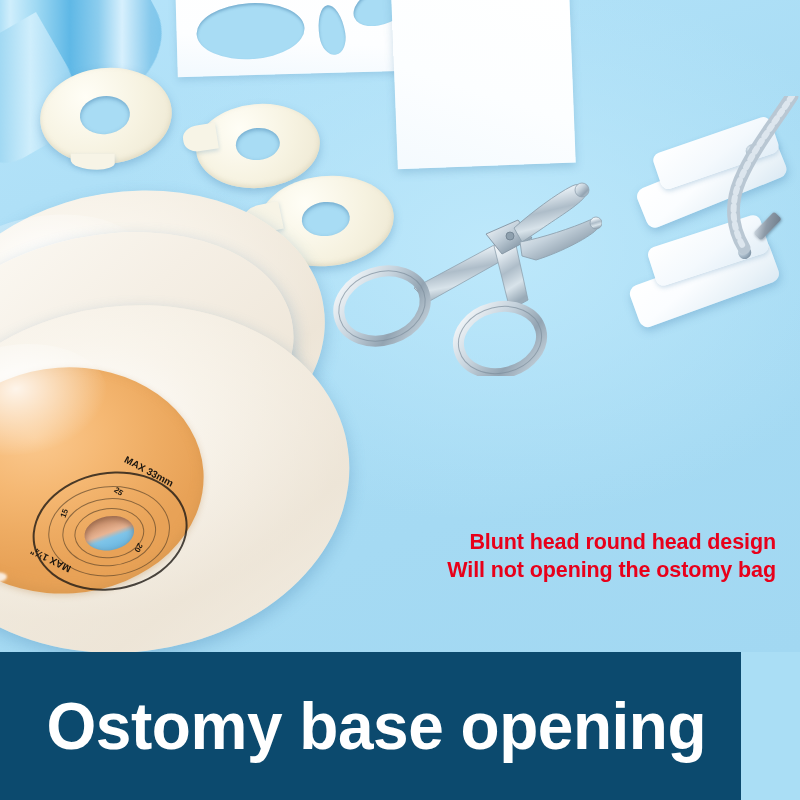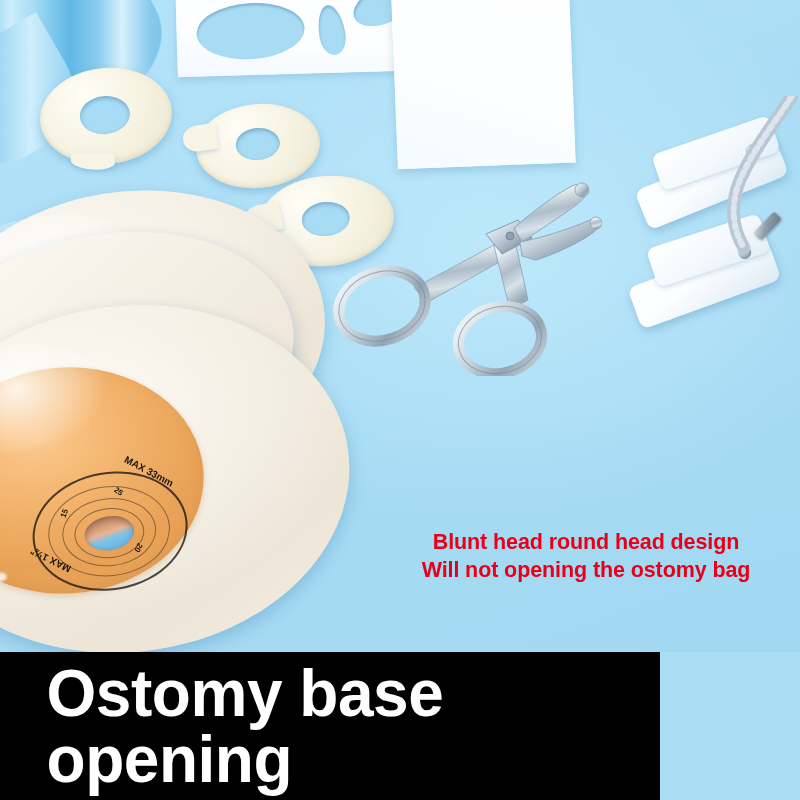--- a/index.html
+++ b/index.html
@@ -182,39 +182,40 @@
     border-radius: 50%;
     background: radial-gradient(circle at 36% 30%, #e8f2f8 0%, #9fb2c2 50%, #64788a 100%);
   }
 
   
   #caption {
     position: absolute;
     left: 396px;
     top: 528px;
     width: 380px;
-    text-align: center;
+    text-align: right;
     color: #e8001a;
     font-size: 21.5px;
     font-weight: bold;
     line-height: 1.32;
     letter-spacing: -0.1px;
   }
   #caption .line { display: block; }
 
   
   #banner {
     position: absolute;
     left: 0;
     top: 652px;
-    width: 660px;
+    width: 741px;
     height: 148px;
-    background: #000000;
+    background: #0c4a6e;
     display: flex;
     align-items: center;
+    text-align: center;
   }
   #banner-title {
     color: #ffffff;
     font-size: 66px;
     font-weight: bold;
     letter-spacing: -0.5px;
     padding-left: 48px;
     line-height: 1;
     transform: scaleX(0.97);
     transform-origin: left center;

